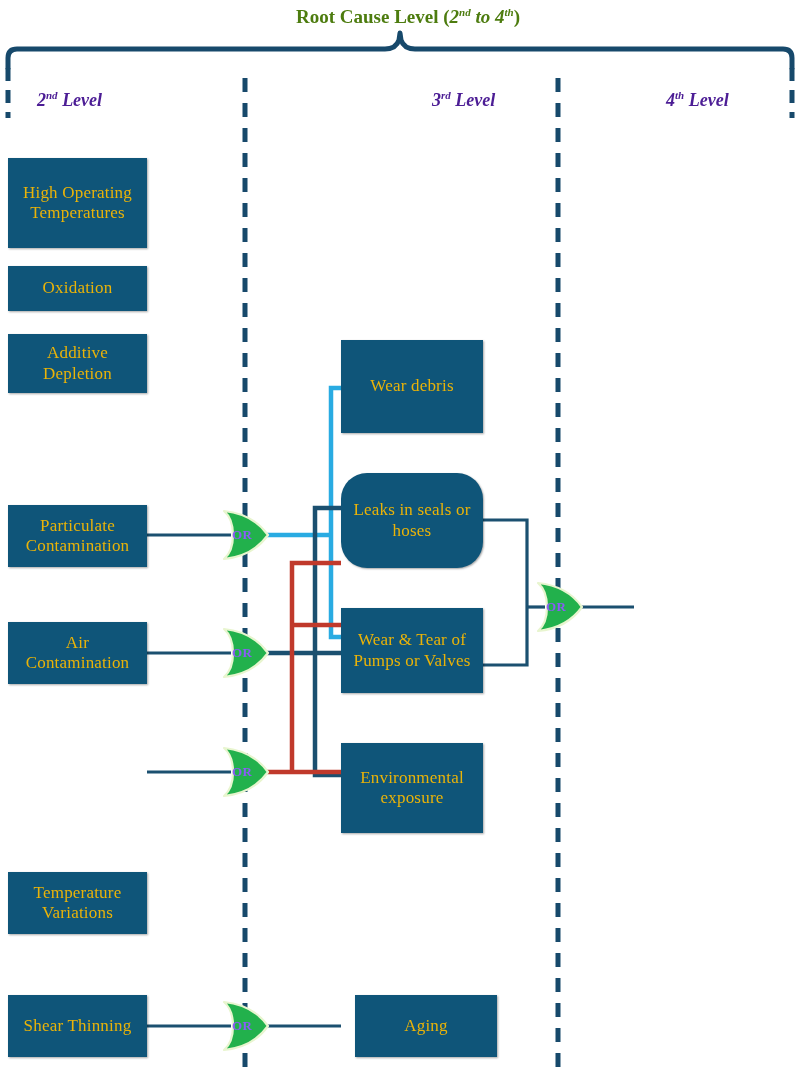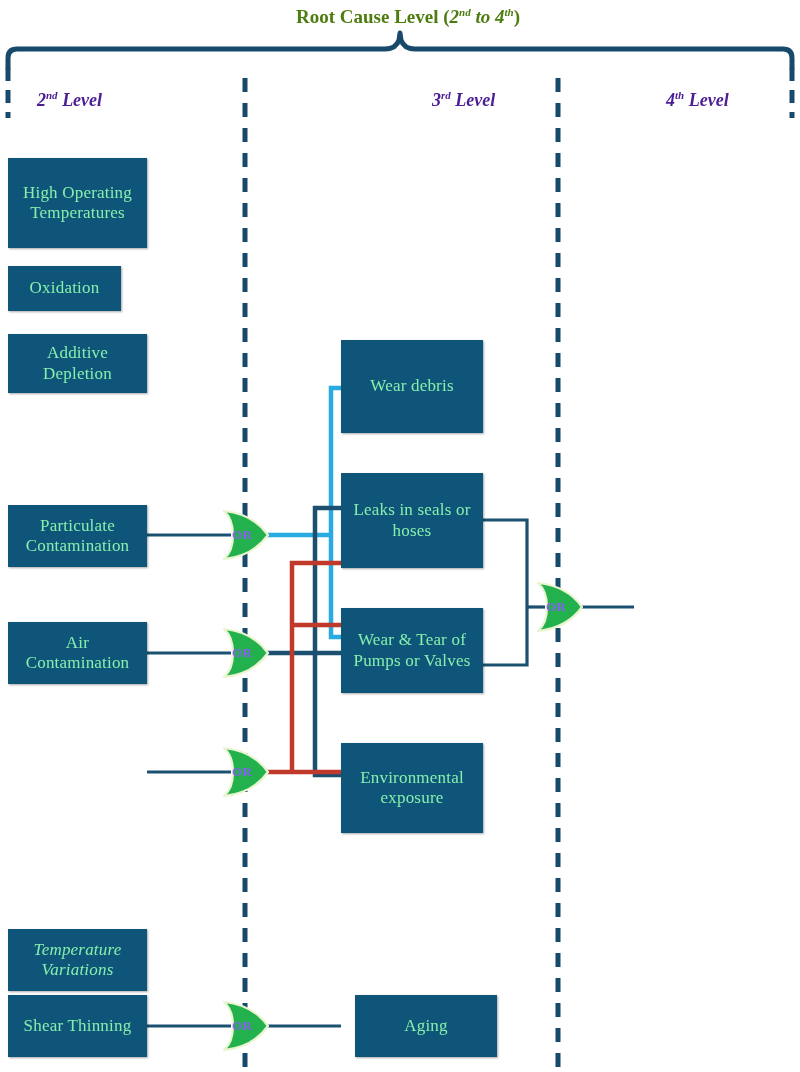--- a/index.html
+++ b/index.html
@@ -1,21 +1,21 @@
 <!DOCTYPE html>
 <html><head>
 <meta charset="utf-8">
 <style>
   html,body{margin:0;padding:0;}
   body{width:800px;height:1072px;background:#ffffff;font-family:"Liberation Serif",serif;overflow:hidden;}
   #root{position:relative;width:800px;height:1072px;}
   svg.layer{position:absolute;left:0;top:0;width:800px;height:1072px;pointer-events:none;}
   .node{position:absolute;background:#0F5579;box-shadow:1px 1px 2px rgba(0,0,0,.35);
         display:flex;align-items:center;justify-content:center;text-align:center;
-        color:#86efac;font-family:"Liberation Serif",serif;font-size:17px;line-height:1.18;
+        color:#eab308;font-family:"Liberation Serif",serif;font-size:17px;line-height:1.18;
         letter-spacing:.2px;padding:2px 4px;box-sizing:border-box;}
   .title{position:absolute;left:8px;top:6px;width:800px;text-align:center;
          color:#4d7c0f;font-weight:bold;font-size:19px;font-family:"Liberation Serif",serif;}
   .lvl{position:absolute;color:#4c1d95;font-style:italic;font-weight:bold;font-size:18px;
        font-family:"Liberation Serif",serif;white-space:nowrap;}
   .sup{font-size:11px;vertical-align:super;font-style:italic;}
   .orlabel{position:absolute;color:#8b5cf6;font-weight:bold;font-size:13px;
            font-family:"Liberation Serif",serif;letter-spacing:.3px;pointer-events:none;}
 </style>
 </head>
@@ -101,27 +101,27 @@
     <span>2</span><span class="sup">nd</span><span> Level</span>
   </div>
   <div class="lvl" style="left:432px;top:89px;">
     <span>3</span><span class="sup">rd</span><span> Level</span>
   </div>
   <div class="lvl" style="left:666px;top:89px;">
     <span>4</span><span class="sup">th</span><span> Level</span>
   </div>
 
   <div class="node" style="left:8px;top:158px;width:139px;height:90px;">High Operating Temperatures</div>
-  <div class="node" style="left:8px;top:266px;width:113px;height:45px;">Oxidation</div>
+  <div class="node" style="left:8px;top:266px;width:139px;height:45px;">Oxidation</div>
   <div class="node" style="left:8px;top:334px;width:139px;height:59px;">Additive Depletion</div>
   <div class="node" style="left:8px;top:505px;width:139px;height:62px;">Particulate Contamination</div>
   <div class="node" style="left:8px;top:622px;width:139px;height:62px;">Air Contamination</div>
-  <div class="node" style="left:8px;top:929px;width:139px;height:62px;font-style:italic;">Temperature Variations</div>
+  <div class="node" style="left:8px;top:872px;width:139px;height:62px;">Temperature Variations</div>
   <div class="node" style="left:8px;top:995px;width:139px;height:62px;">Shear Thinning</div>
 
   <div class="node" style="left:341px;top:340px;width:142px;height:93px;">Wear debris</div>
-  <div class="node" style="left:341px;top:473px;width:142px;height:95px;">Leaks in seals or hoses</div>
+  <div class="node" style="left:341px;top:473px;width:142px;height:95px;border-radius:26px;">Leaks in seals or hoses</div>
   <div class="node" style="left:341px;top:608px;width:142px;height:85px;">Wear &amp; Tear of Pumps or Valves</div>
   <div class="node" style="left:341px;top:743px;width:142px;height:90px;">Environmental exposure</div>
   <div class="node" style="left:341px;top:995px;width:142px;height:62px;margin-left:14px;">Aging</div>
 
 
 </div>
 
 </body></html>

